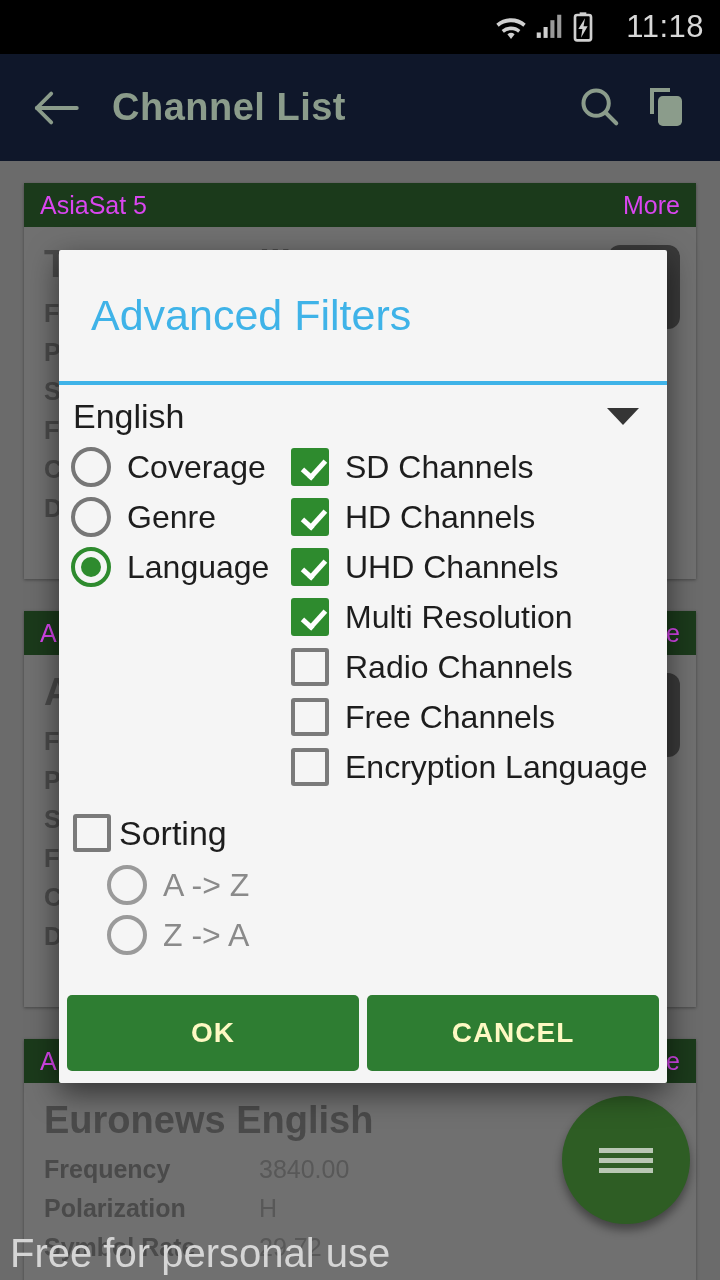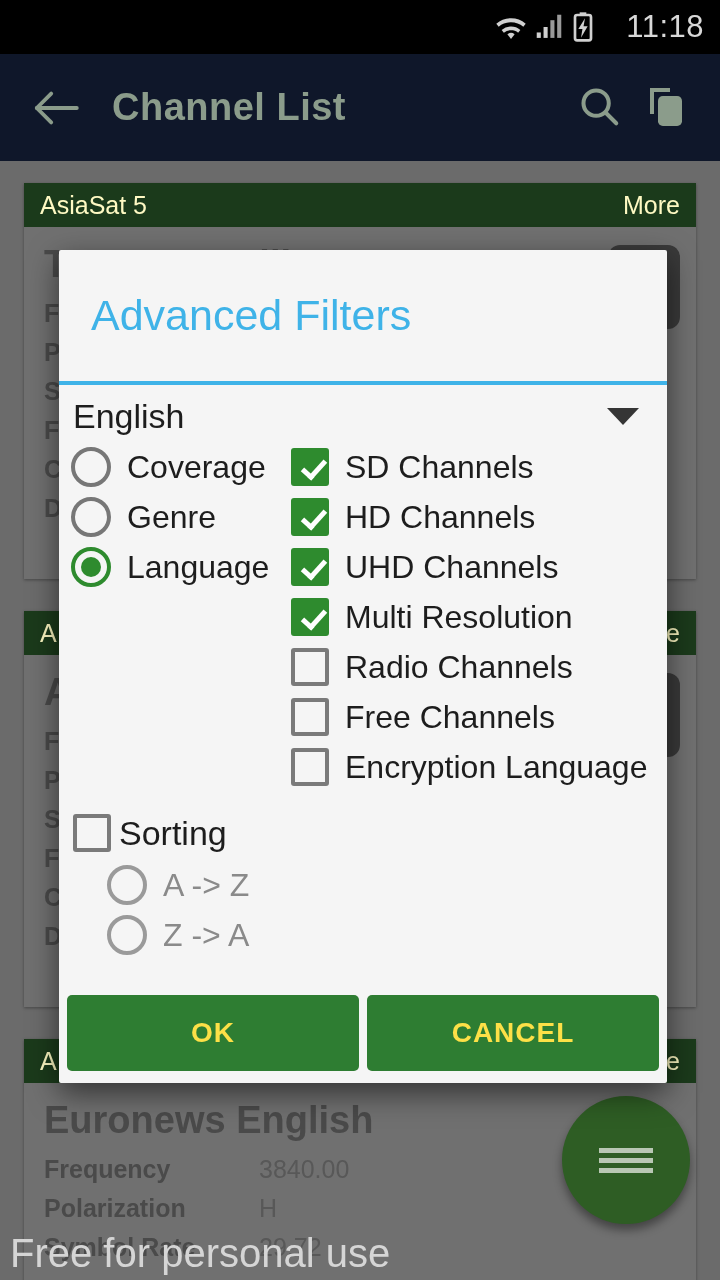--- a/index.html
+++ b/index.html
@@ -34,21 +34,21 @@
   .bg-layer { position:absolute; top:161px; left:0; width:720px; height:1119px; }
   .card {
     position:absolute; left:24px; width:672px;
     background:#707070;
     box-shadow:0 1px 3px rgba(0,0,0,.35);
   }
   .card-hdr {
     height:44px; background:#1b3a1b; display:flex; align-items:center;
     padding:0 16px; justify-content:space-between;
   }
-  .card-hdr span { color:#fef9c3; font-size:25px; }
+  .card-hdr span { color:#d946ef; font-size:25px; }
   .card-body { padding:14px 20px 20px 20px; position:relative; }
   .card-title { font-size:38px; font-weight:bold; color:#4a4a4a; line-height:1.25; }
   .kv { display:flex; margin-top:10px; }
   .kv .k { width:215px; font-size:25px; font-weight:bold; color:#4a4a4a; }
   .kv .v { font-size:25px; color:#585858; }
   .thumb {
     position:absolute; right:16px; top:18px; width:72px; height:84px;
     background:#3a3a3a; border-radius:12px;
   }
   .thumb::after{
@@ -130,21 +130,21 @@
   .sorting-row { display:flex; align-items:center; height:54px; }
   .sorting-label { font-size:34px; color:#1d1d1d; margin-left:8px; }
   .sort-sub { padding-left:34px; }
   .sort-sub .opt-row { height:50px; }
 
   .dlg-actions {
     display:flex; gap:8px; padding:6px 8px 12px 8px;
   }
   .btn {
     flex:1; height:76px; border-radius:5px; background:#2e7d32;
-    color:#fde047; font-size:28px; font-weight:bold; letter-spacing:1px;
+    color:#fef9c3; font-size:28px; font-weight:bold; letter-spacing:1px;
     display:flex; align-items:center; justify-content:center; border:none;
     cursor:pointer; font-family:"Liberation Sans", sans-serif;
   }
 </style>
 </head>
 <body>
 
 <div id="screen">
 
   <div class="statusbar">

